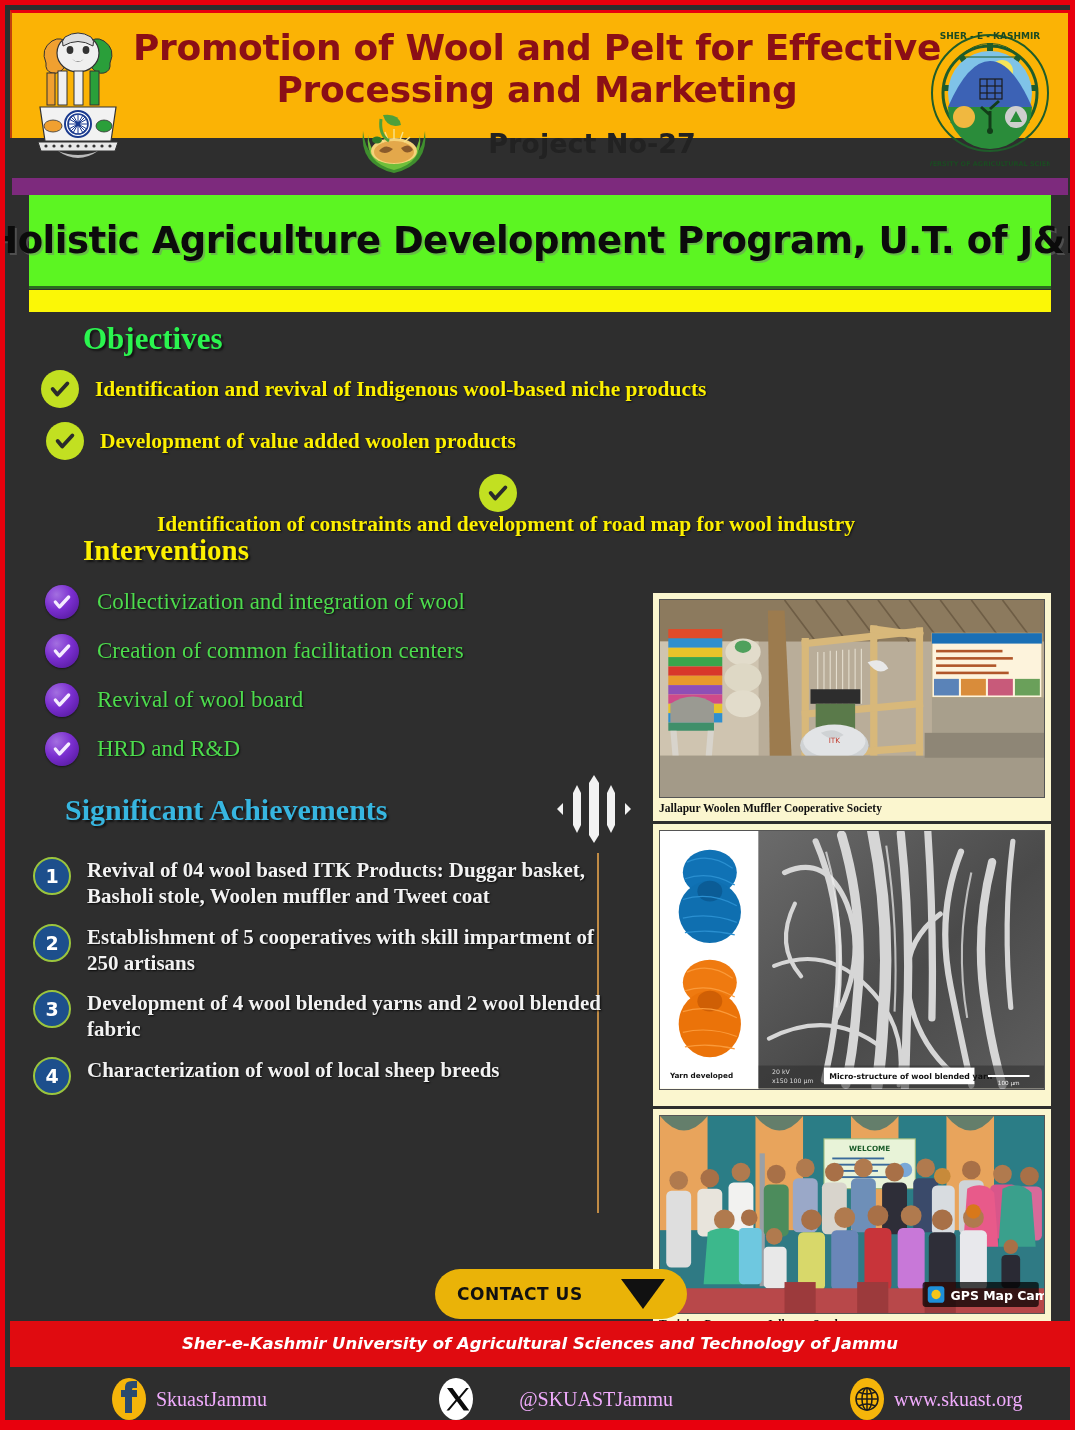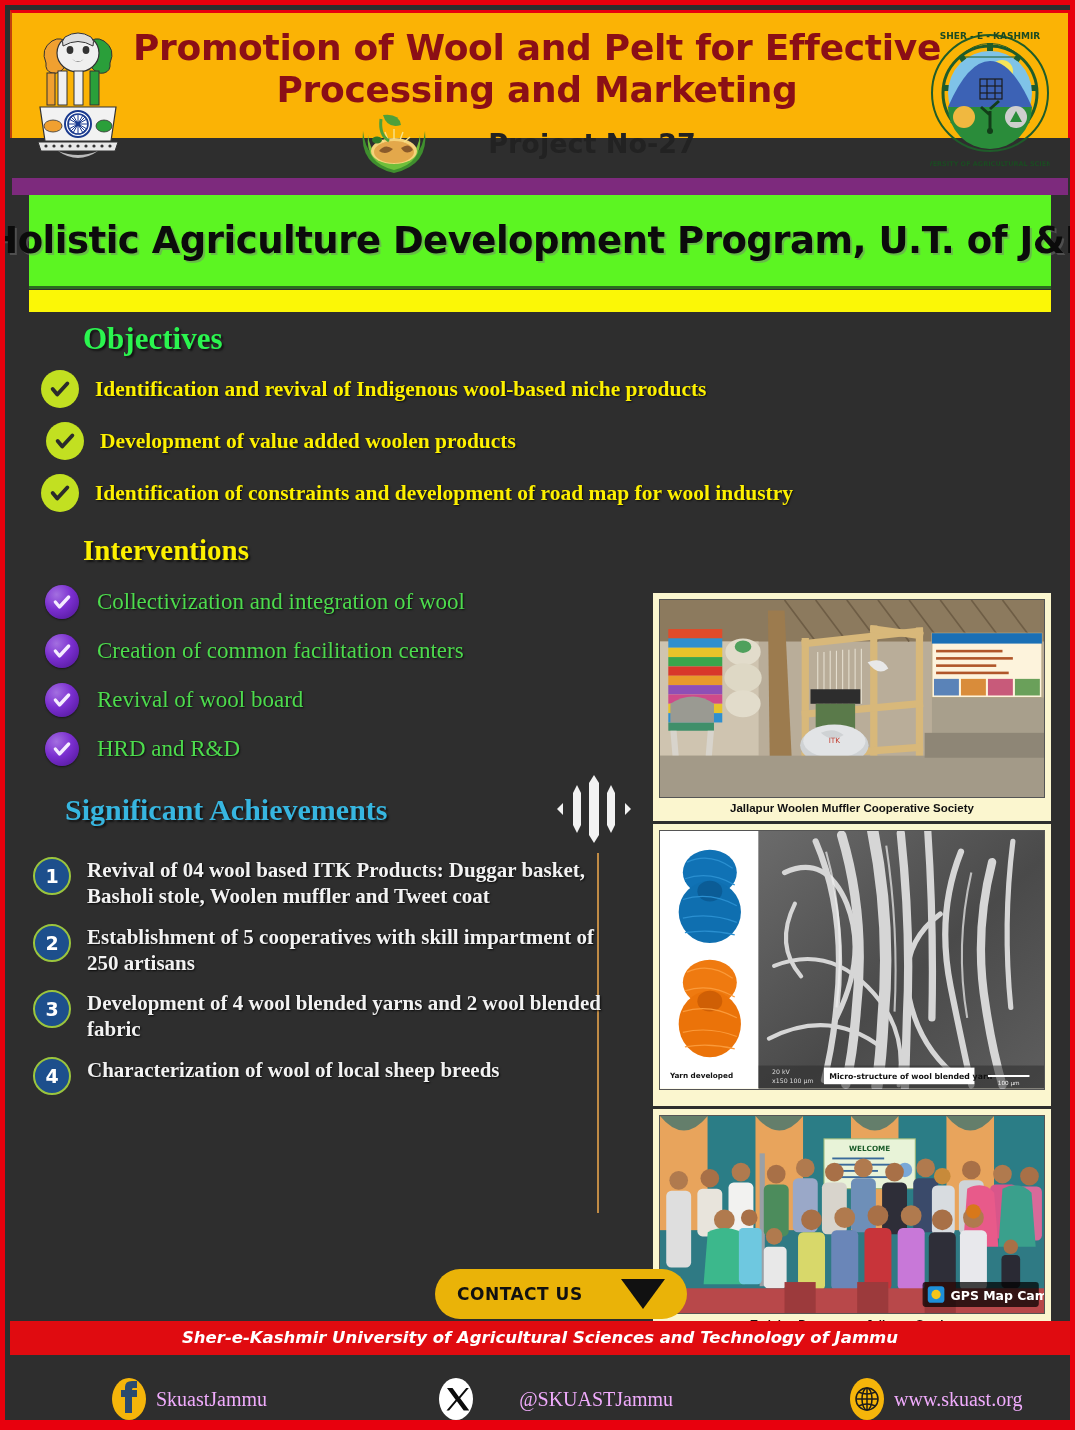--- a/index.html
+++ b/index.html
@@ -84,21 +84,21 @@
     margin-right:16px;
   }
   .check-lime svg{width:22px;height:22px;}
   .obj-text{
     color:#fdf000;font-weight:bold;font-size:21.5px;
     font-family:"Liberation Serif",serif;
     text-shadow:1px 1px 2px rgba(0,0,0,.7);
   }
   .obj-item.ind1{padding-left:0;}
   .obj-item.ind2{padding-left:5px;}
-  .obj-item.ind3{padding-left:0;}
+  .obj-item.ind3{padding-left:0;flex-direction:column;}
 
   
   .int-list{position:absolute;left:40px;top:580px;width:580px;}
   .int-item{display:flex;align-items:center;margin-bottom:15px;}
   .check-purple{
     flex:0 0 auto;width:34px;height:34px;border-radius:50%;
     background:radial-gradient(circle at 34% 28%, #a36fe0 0%, #7b2fd0 45%, #4b1490 100%);
     display:flex;align-items:center;justify-content:center;
     margin-right:18px;
     box-shadow:0 1px 2px rgba(0,0,0,.5);
@@ -130,42 +130,42 @@
     text-shadow:1px 1px 2px rgba(0,0,0,.8);
     padding-top:2px;
   }
   .ach-vline{position:absolute;left:592px;top:848px;width:2px;height:360px;background:#c08b45;}
 
   
   .cards{position:absolute;left:648px;top:548px;width:398px;margin-top:40px;}
   .card{background:#fbf6cf;padding:6px 6px 2px 6px;box-sizing:border-box;margin-bottom:3px;}
   .card-img{width:100%;display:block;border:1px solid #555;box-sizing:border-box;}
   .card-cap{
-    text-align:center;color:#101010;
-    font-family:Liberation Sans, sans-serif;font-weight:bold;font-size:11.5px;
+    color:#101010;
+    font-family:Liberation Serif, serif;font-weight:bold;font-size:11.5px;
     padding:4px 0 5px 0;
   }
 
   
   .contact-btn{
     position:absolute;left:430px;top:1264px;width:252px;height:50px;
     background:#eab308;border-radius:25px;
     display:flex;align-items:center;
     box-sizing:border-box;padding:0 22px;
     cursor:pointer;
   }
   .contact-label{
     color:#111;font-family:"DejaVu Sans",sans-serif;font-weight:bold;font-size:17px;
     letter-spacing:.5px;flex:1;
   }
   .chev{width:0;height:0;border-left:22px solid transparent;border-right:22px solid transparent;border-top:30px solid #111;}
 
   
   .red-footer{
-    position:absolute;left:5px;top:1316px;width:1060px;height:34px;
+    position:absolute;left:5px;top:1316px;width:1060px;height:46px;
     background:#e00b10;
     display:flex;flex-direction:column;align-items:center;justify-content:center;
   }
   .red-footer div{
     color:#ffffff;font-family:"DejaVu Sans",sans-serif;font-style:italic;font-weight:bold;
     font-size:16.5px;line-height:1.3;
   }
 
   
   .social{

